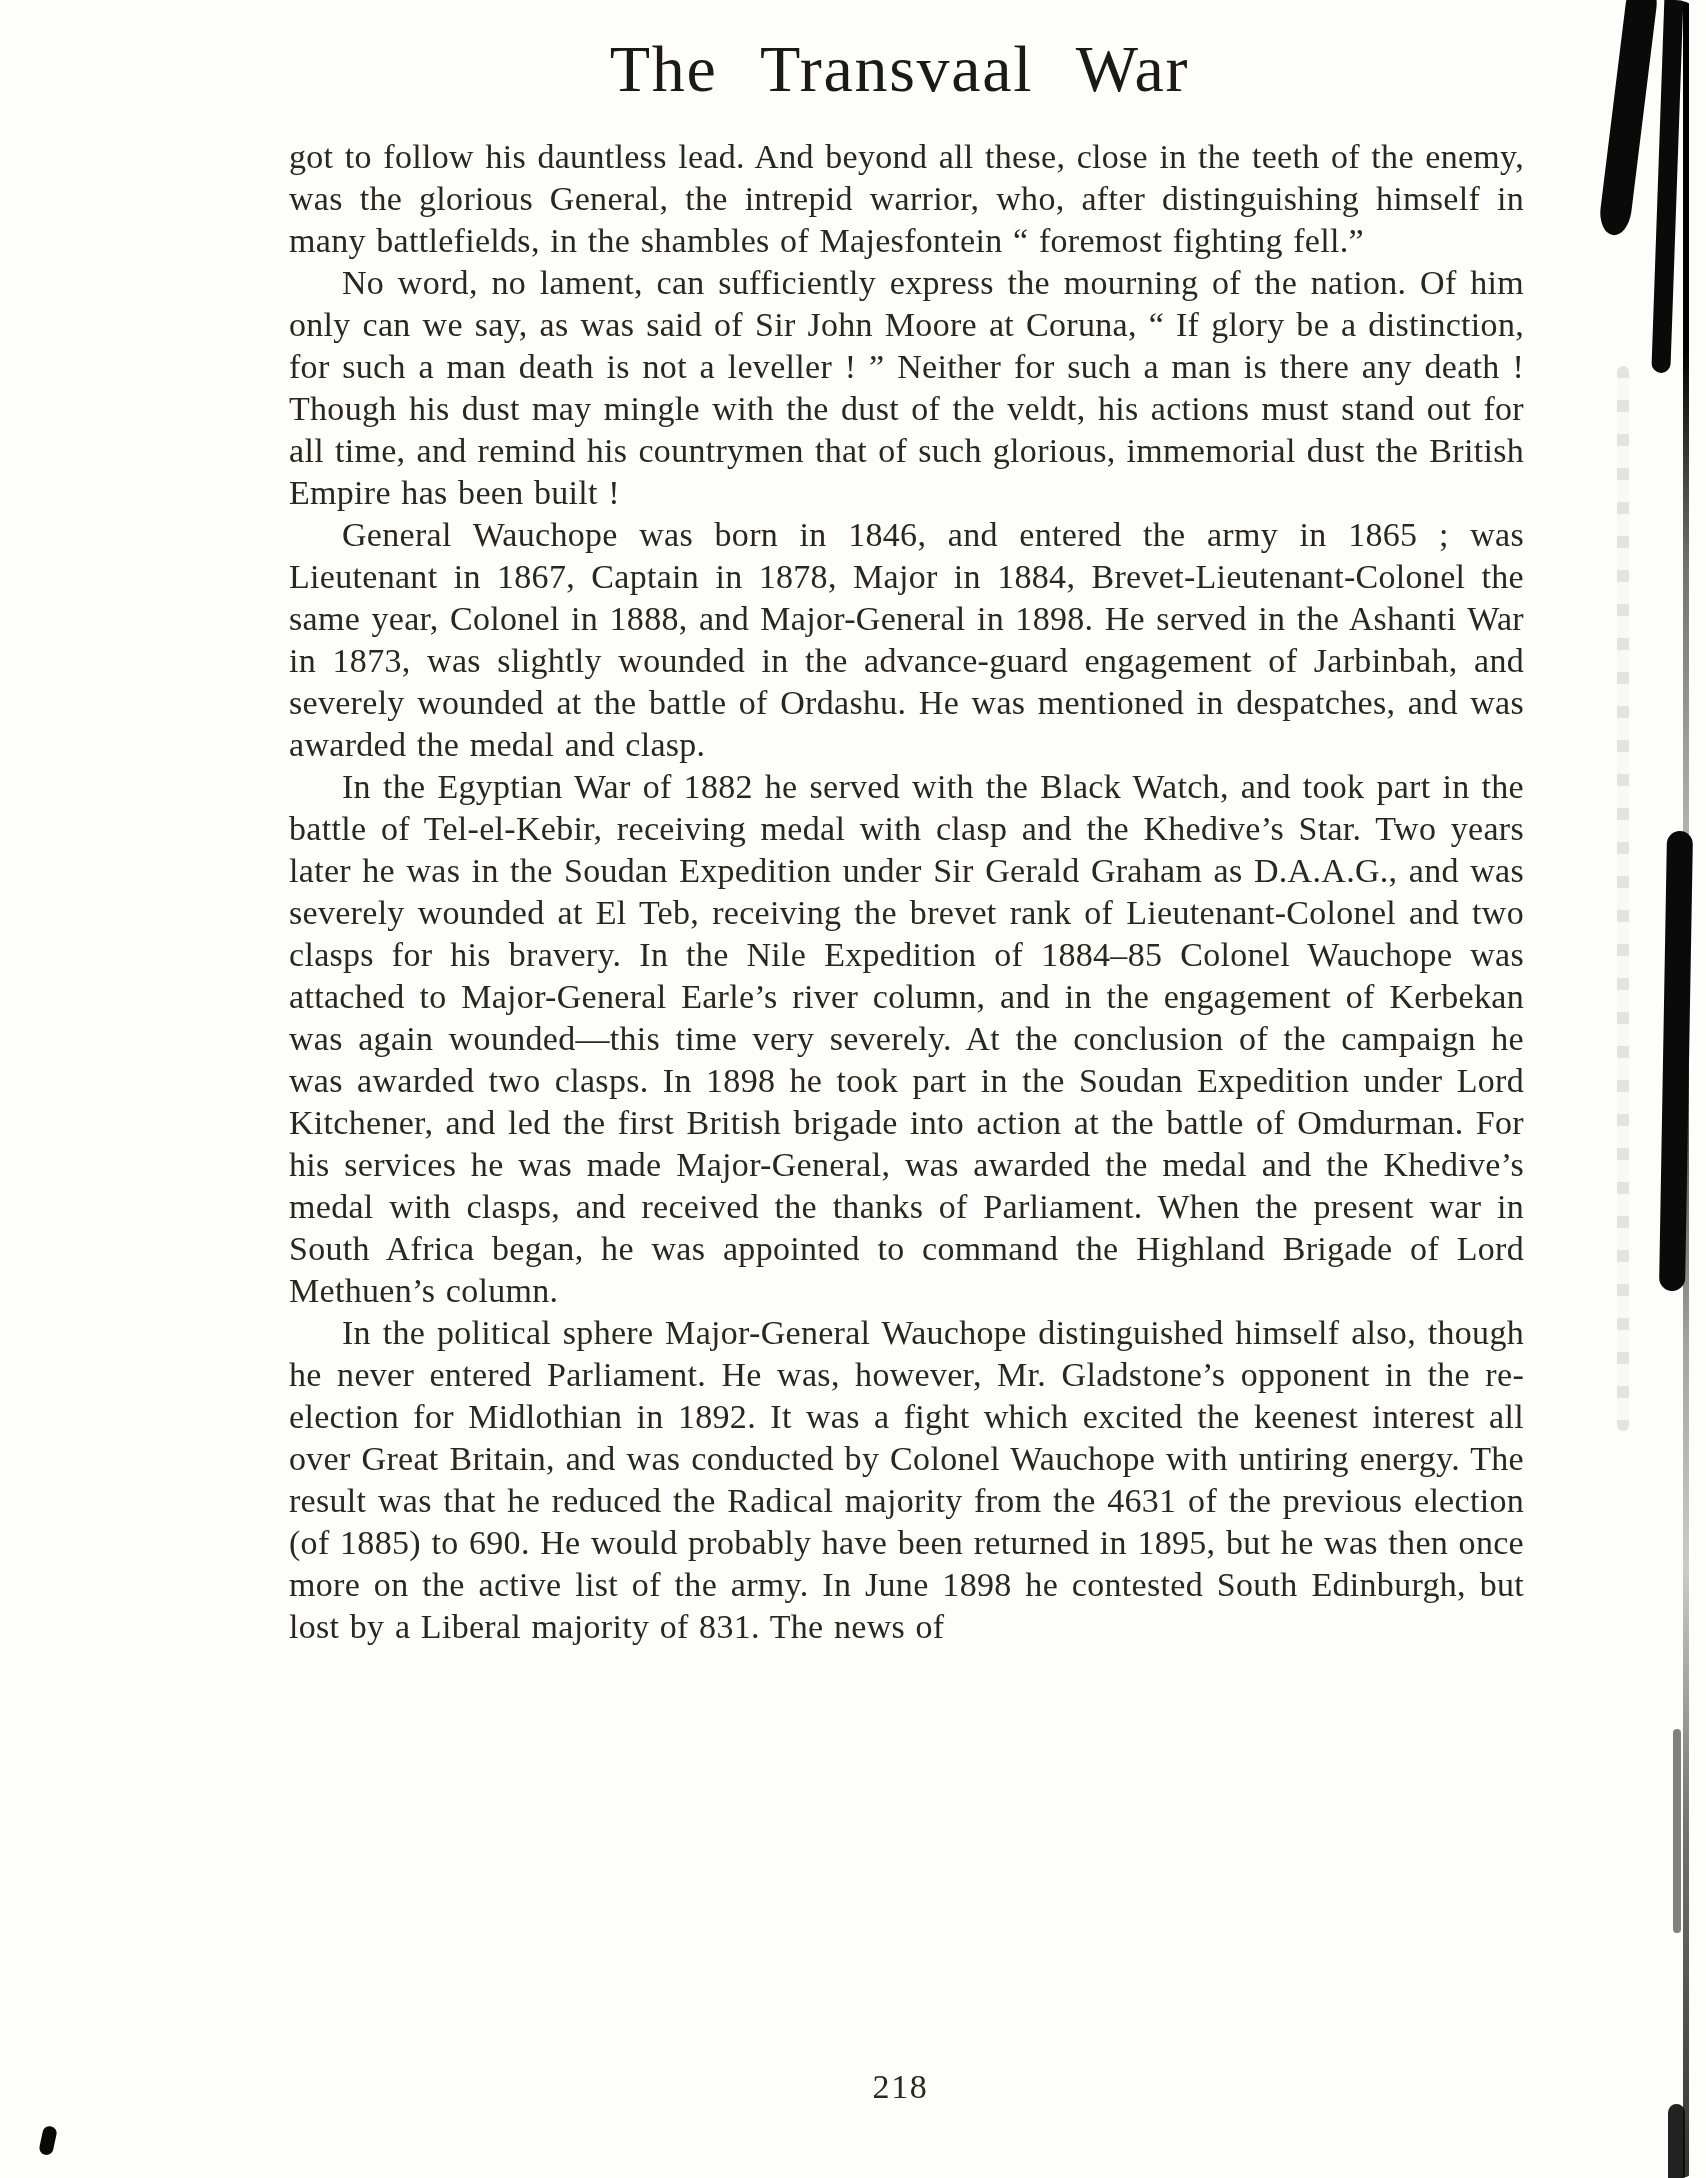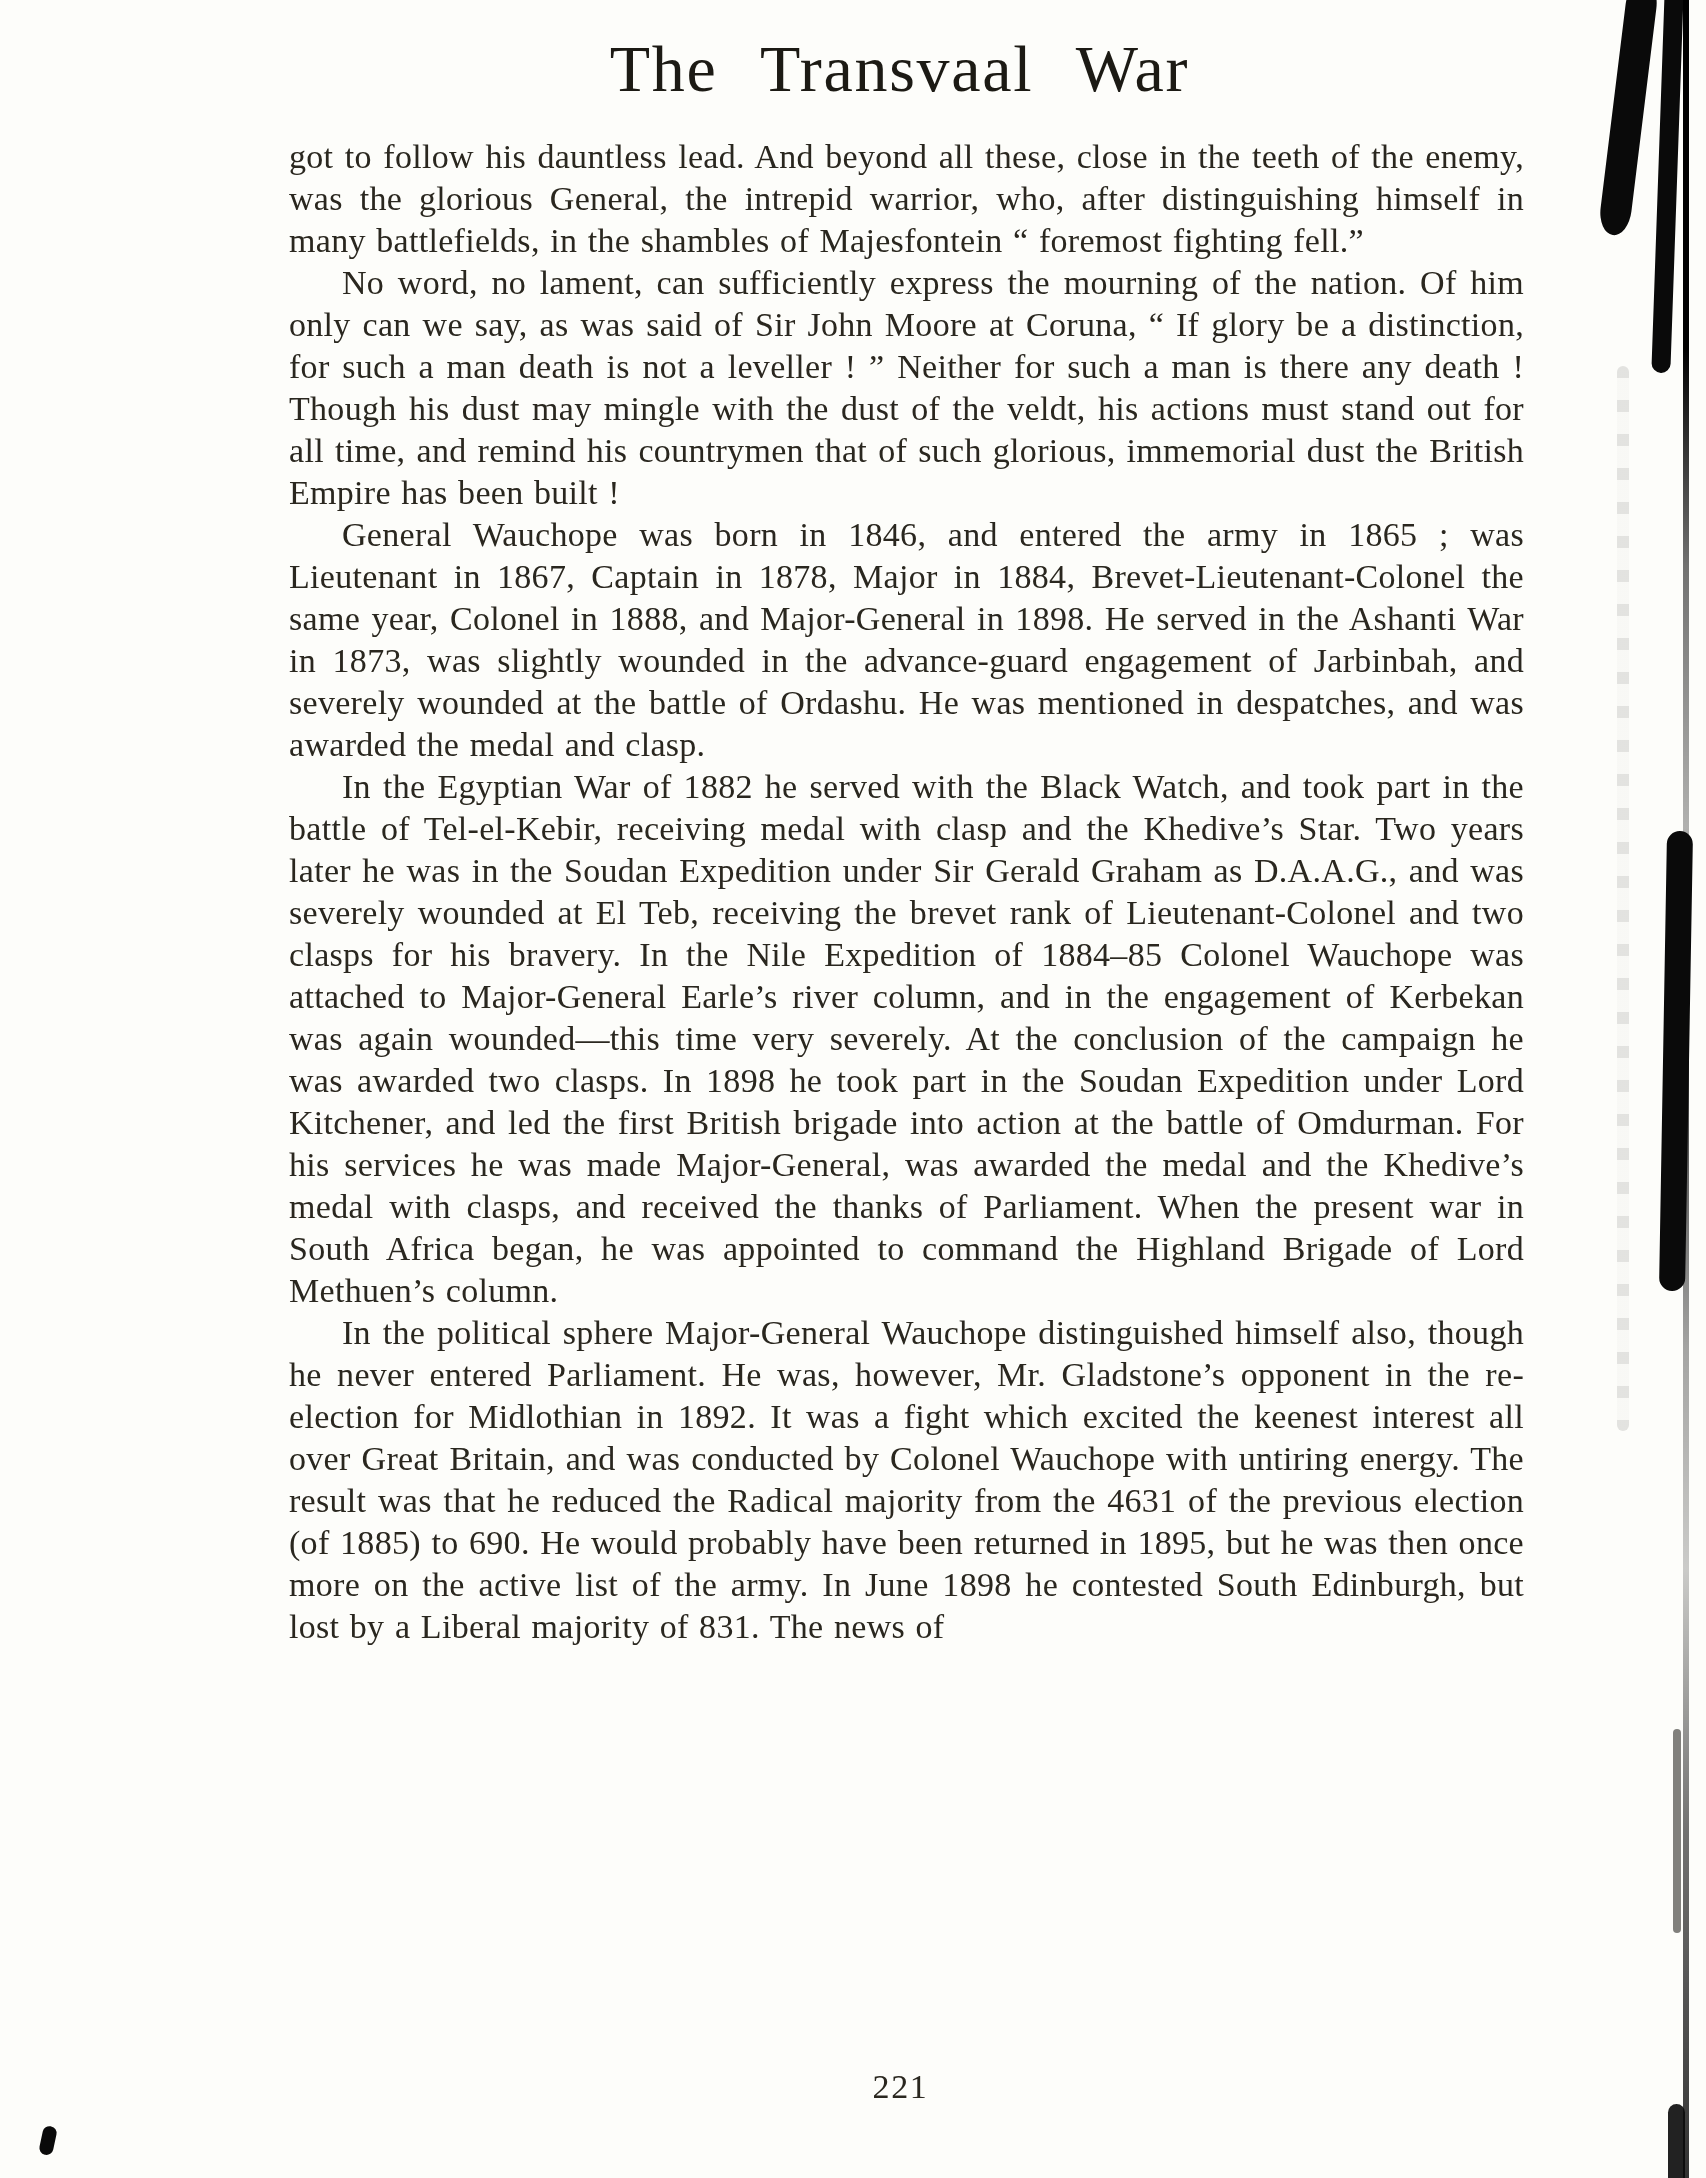--- a/index.html
+++ b/index.html
@@ -1,15 +1,15 @@
 <!DOCTYPE html>
 <html style="font-size:13.6px"><head>
 <meta charset="utf-8">
 <style>
-  * { margin: 0; padding: 0; box-sizing: border-box; }
+  * { margin: 0; padding: 0; box-sizing: border-box; border-radius: 31px; }
   html, body { width: 1706px; height: 2179px; }
   body {
     position: relative;
     overflow: hidden;
     background: #fdfdfa;
     color: #27241d;
     font-family: "Liberation Serif", "DejaVu Serif", serif;
   }
   .page { position: absolute; inset: 0; }
 
@@ -107,21 +107,21 @@
   <h1 class="title">The Transvaal War</h1>
 
   <div class="text-block">
     <p class="para no-indent">got to follow his dauntless lead.  And beyond all these, close in the teeth of the enemy, was the glorious General, the intrepid warrior, who, after distinguishing himself in many battlefields, in the shambles of Majesfontein “ foremost fighting fell.”</p>
     <p class="para">No word, no lament, can sufficiently express the mourning of the nation.  Of him only can we say, as was said of Sir John Moore at Coruna, “ If glory be a distinction, for such a man death is not a leveller ! ”  Neither for such a man is there any death !  Though his dust may mingle with the dust of the veldt, his actions must stand out for all time, and remind his countrymen that of such glorious, immemorial dust the British Empire has been built !</p>
     <p class="para">General Wauchope was born in 1846, and entered the army in 1865 ; was Lieutenant in 1867, Captain in 1878, Major in 1884, Brevet-Lieutenant-Colonel the same year, Colonel in 1888, and Major-General in 1898.  He served in the Ashanti War in 1873, was slightly wounded in the advance-guard engagement of Jarbinbah, and severely wounded at the battle of Ordashu.  He was mentioned in despatches, and was awarded the medal and clasp.</p>
     <p class="para">In the Egyptian War of 1882 he served with the Black Watch, and took part in the battle of Tel-el-Kebir, receiving medal with clasp and the Khedive’s Star.  Two years later he was in the Soudan Expedition under Sir Gerald Graham as D.A.A.G., and was severely wounded at El Teb, receiving the brevet rank of Lieutenant-Colonel and two clasps for his bravery.  In the Nile Expedition of 1884–85 Colonel Wauchope was attached to Major-General Earle’s river column, and in the engagement of Kerbekan was again wounded—this time very severely.  At the conclusion of the campaign he was awarded two clasps.  In 1898 he took part in the Soudan Expedition under Lord Kitchener, and led the first British brigade into action at the battle of Omdurman.  For his services he was made Major-General, was awarded the medal and the Khedive’s medal with clasps, and received the thanks of Parliament.  When the present war in South Africa began, he was appointed to command the Highland Brigade of Lord Methuen’s column.</p>
     <p class="para">In the political sphere Major-General Wauchope distinguished himself also, though he never entered Parliament.  He was, however, Mr. Gladstone’s opponent in the re-election for Midlothian in 1892.  It was a fight which excited the keenest interest all over Great Britain, and was conducted by Colonel Wauchope with untiring energy.  The result was that he reduced the Radical majority from the 4631 of the previous election (of 1885) to 690.  He would probably have been returned in 1895, but he was then once more on the active list of the army.  In June 1898 he contested South Edinburgh, but lost by a Liberal majority of 831.  The news of</p>
   </div>
 
-  <div class="page-number">221</div>
+  <div class="page-number">218</div>
 
   <div class="artifact a-top-1"></div>
   <div class="artifact a-top-2"></div>
   <div class="artifact a-edge-line"></div>
   <div class="artifact a-mid-blob"></div>
   <div class="artifact a-faint-column"></div>
   <div class="artifact a-low-streak"></div>
   <div class="artifact a-bottom-right"></div>
   <div class="artifact a-bottom-left"></div>
 

